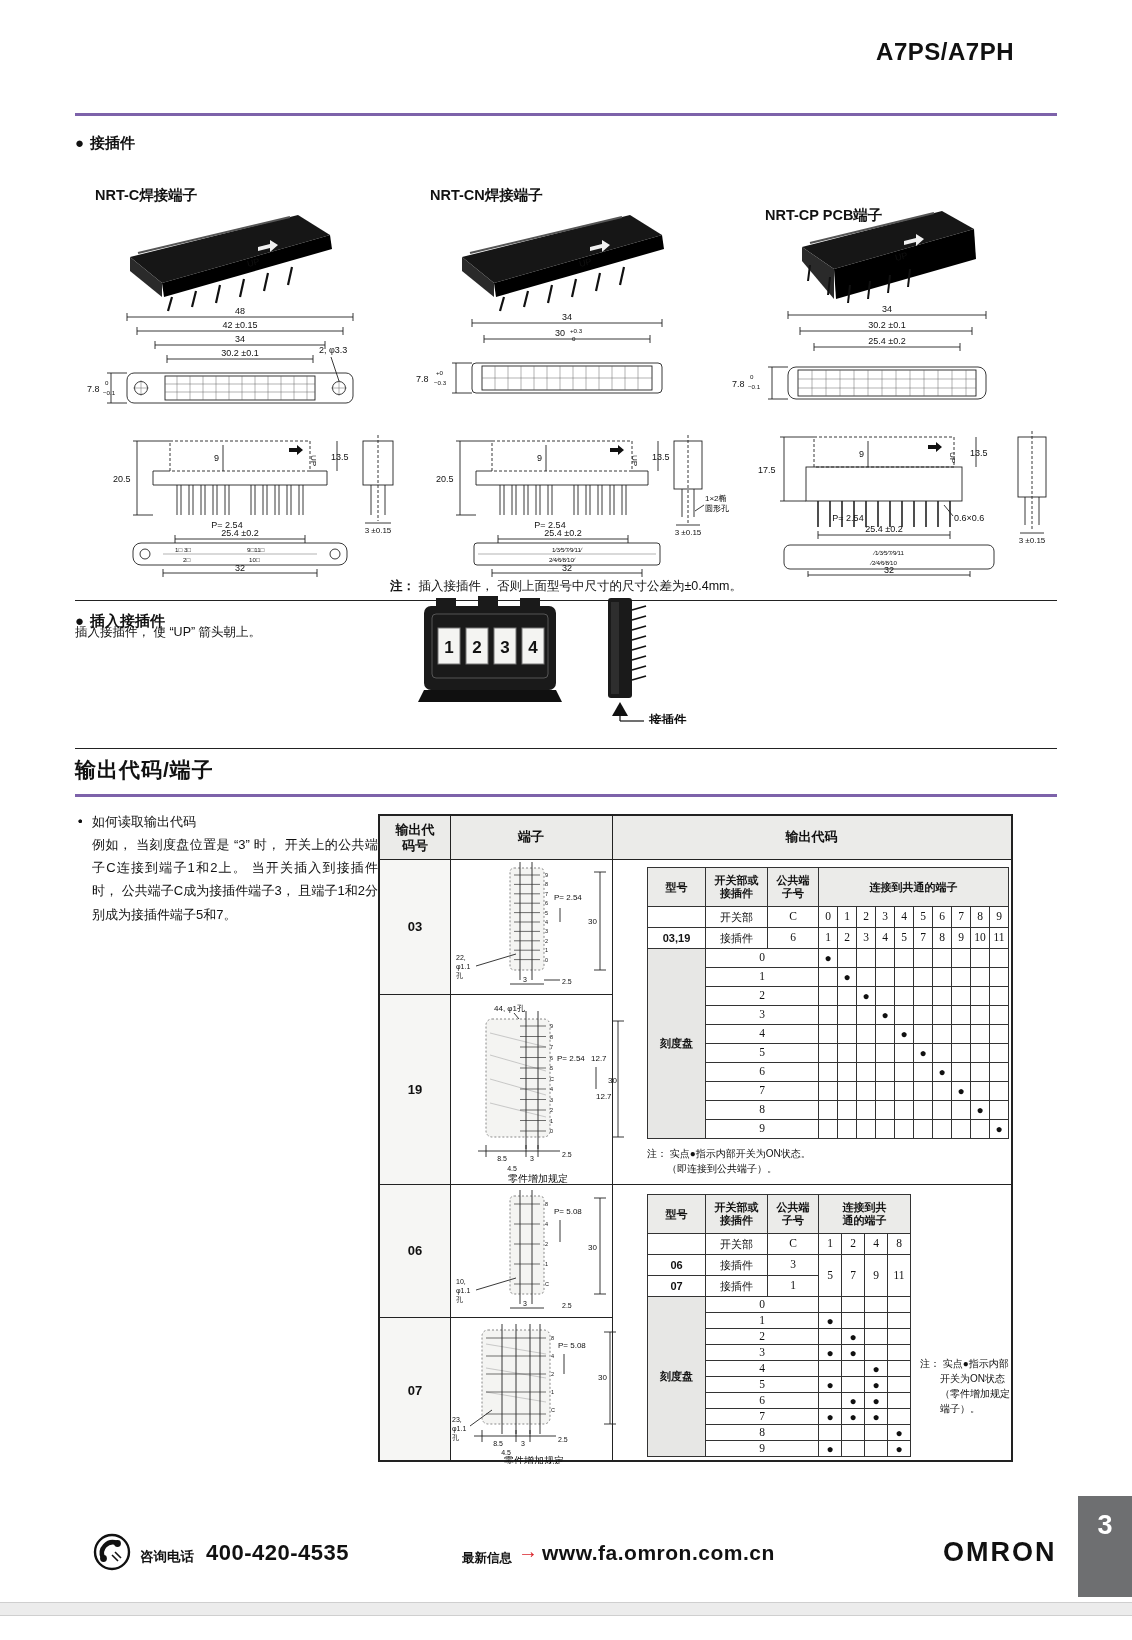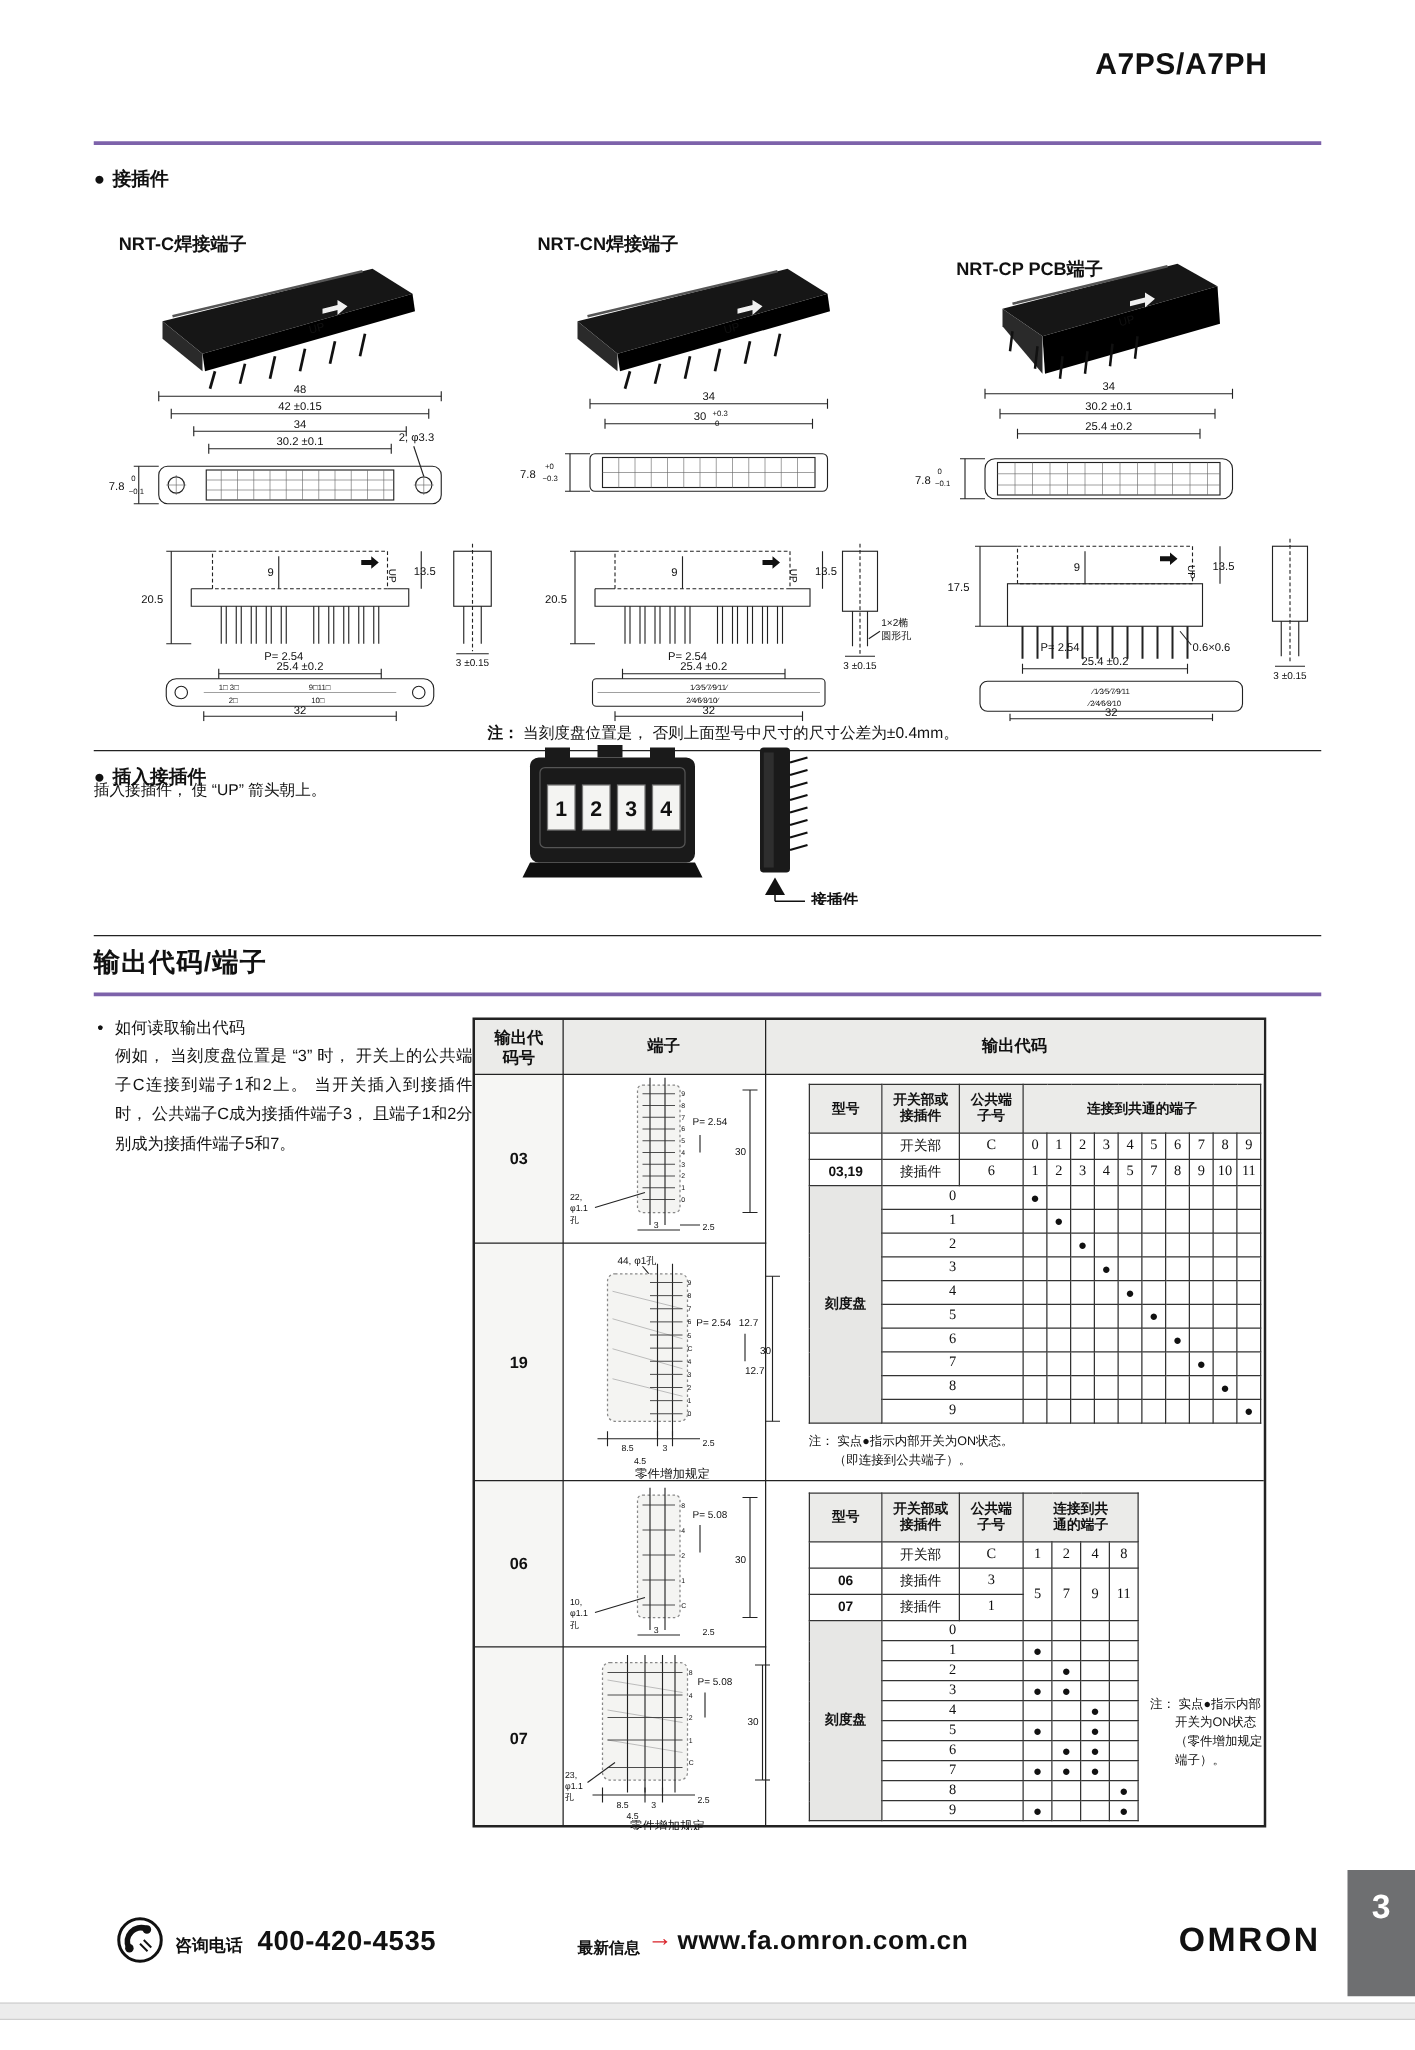--- a/index.html
+++ b/index.html
@@ -421,21 +421,21 @@
       <text x="162" y="360" class="t6 mid">∕2∕4∕6∕8∕10</text>
       <line class="d" x1="86" y1="370" x2="248" y2="370"></line>
         <line class="d" x1="86" y1="366" x2="86" y2="372"></line>
         <line class="d" x1="248" y1="366" x2="248" y2="372"></line>
       <text x="167" y="368" class="t9 mid">32</text>
     </g>
   </svg>
 
   <div class="note-line">
     <span class="bold">注：</span>
-    <span>当刻度盘位置是， 否则上面型号中尺寸的尺寸公差为±0.4mm。</span>
+    <span>插入接插件， 否则上面型号中尺寸的尺寸公差为±0.4mm。</span>
   </div>
 
   <div class="rule-thin" style="top:600px;"></div>
 
   <div class="sec-head" style="left:75px;top:612px;">
     <span class="dot">●</span><span>插入接插件</span>
   </div>
   <div class="abs body-text" style="left:75px;top:622px;width:300px;">插入接插件， 使 “UP” 箭头朝上。</div>
 
   <svg class="abs" style="left:412px;top:592px;" width="300" height="132" viewBox="0 0 300 132">

